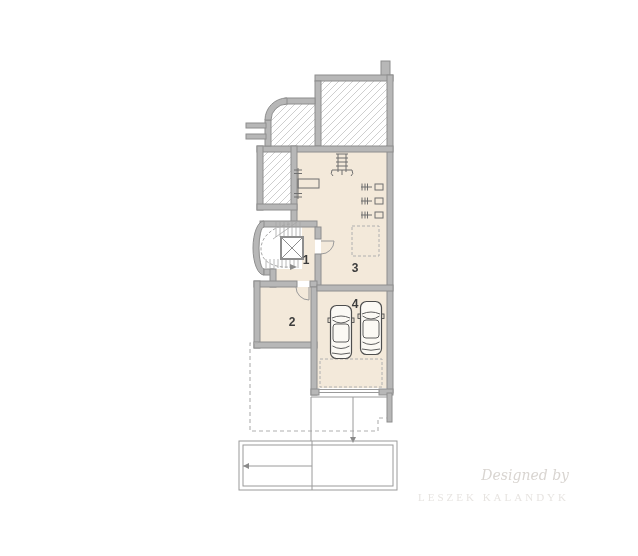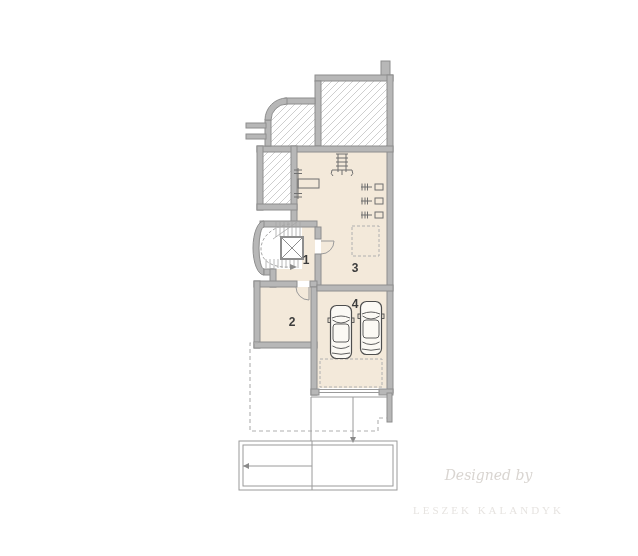--- a/index.html
+++ b/index.html
@@ -21,23 +21,23 @@
   .icon{stroke:#6f6f6f;fill:none;stroke-width:1;}
   .tread{stroke:#a6a6a6;fill:none;stroke-width:0.8;}
   .arc{stroke:#a8a8a8;fill:none;stroke-width:1;stroke-dasharray:3 2;}
   .door{stroke:#9a9a9a;fill:none;stroke-width:1;}
   .car{fill:#fbf9f4;stroke:#4e4e4e;stroke-width:1.2;}
   .carline{fill:none;stroke:#4e4e4e;stroke-width:0.9;}
   .arrowf{fill:#8a8a8a;stroke:none;}
   .lbl{font:600 12px "Liberation Sans",sans-serif;fill:var(--label);text-anchor:middle;}
   .lift{fill:#ffffff;stroke:var(--wall-stroke);stroke-width:2;}
   .liftx{stroke:#8e8e8e;stroke-width:1;fill:none;}
-  .watermark{position:absolute;left:396px;top:467px;width:185px;text-align:center;user-select:none;}
+  .watermark{position:absolute;left:384px;top:467px;width:185px;text-align:right;user-select:none;}
   .wm-script{font-family:"DejaVu Serif",serif;font-style:italic;font-size:14px;color:var(--watermark-script);}
-  .wm-caps{font-family:"Liberation Serif",serif;font-size:11px;letter-spacing:3px;margin-top:21px;color:var(--watermark-caps);}
+  .wm-caps{font-family:"Liberation Serif",serif;font-size:11px;letter-spacing:3px;margin-top:8px;color:var(--watermark-caps);}
 </style>
 </head>
 <body>
 
 <div class="canvas">
 <svg width="638" height="556" viewBox="0 0 638 556">
   <defs>
     <pattern id="hatch" width="7" height="7" patternUnits="userSpaceOnUse">
       <path d="M0,7 L7,0" stroke="#cfcfcf" stroke-width="1"></path>
     </pattern>

